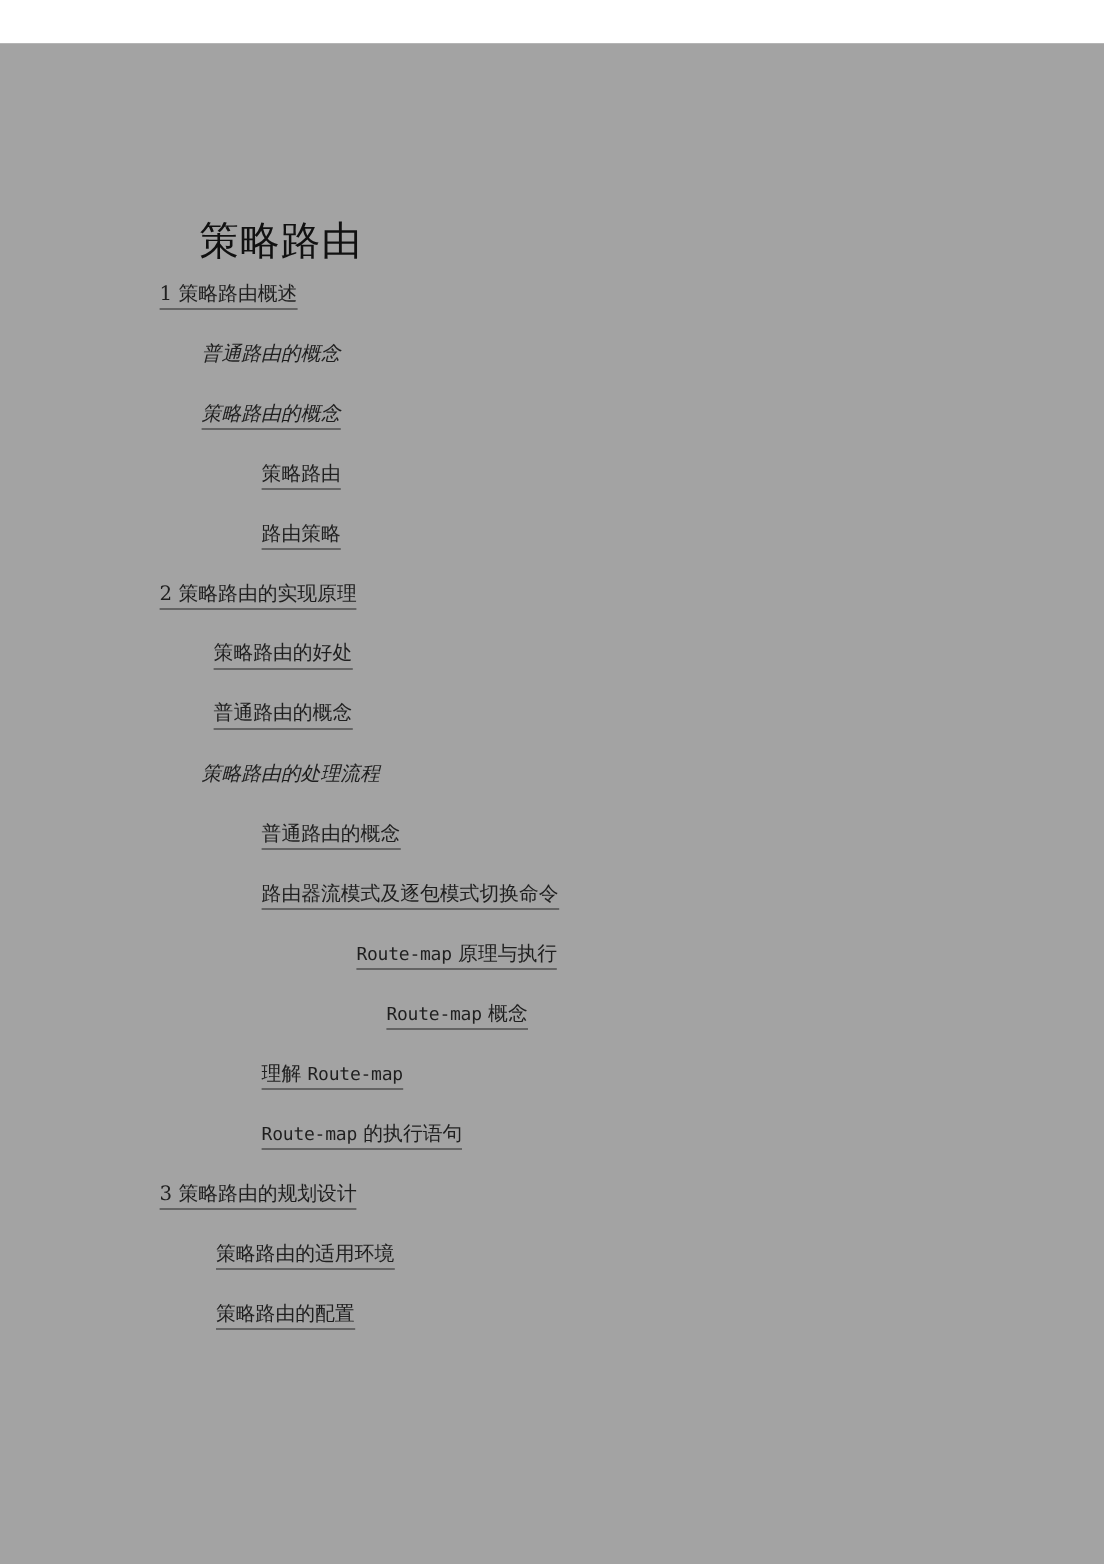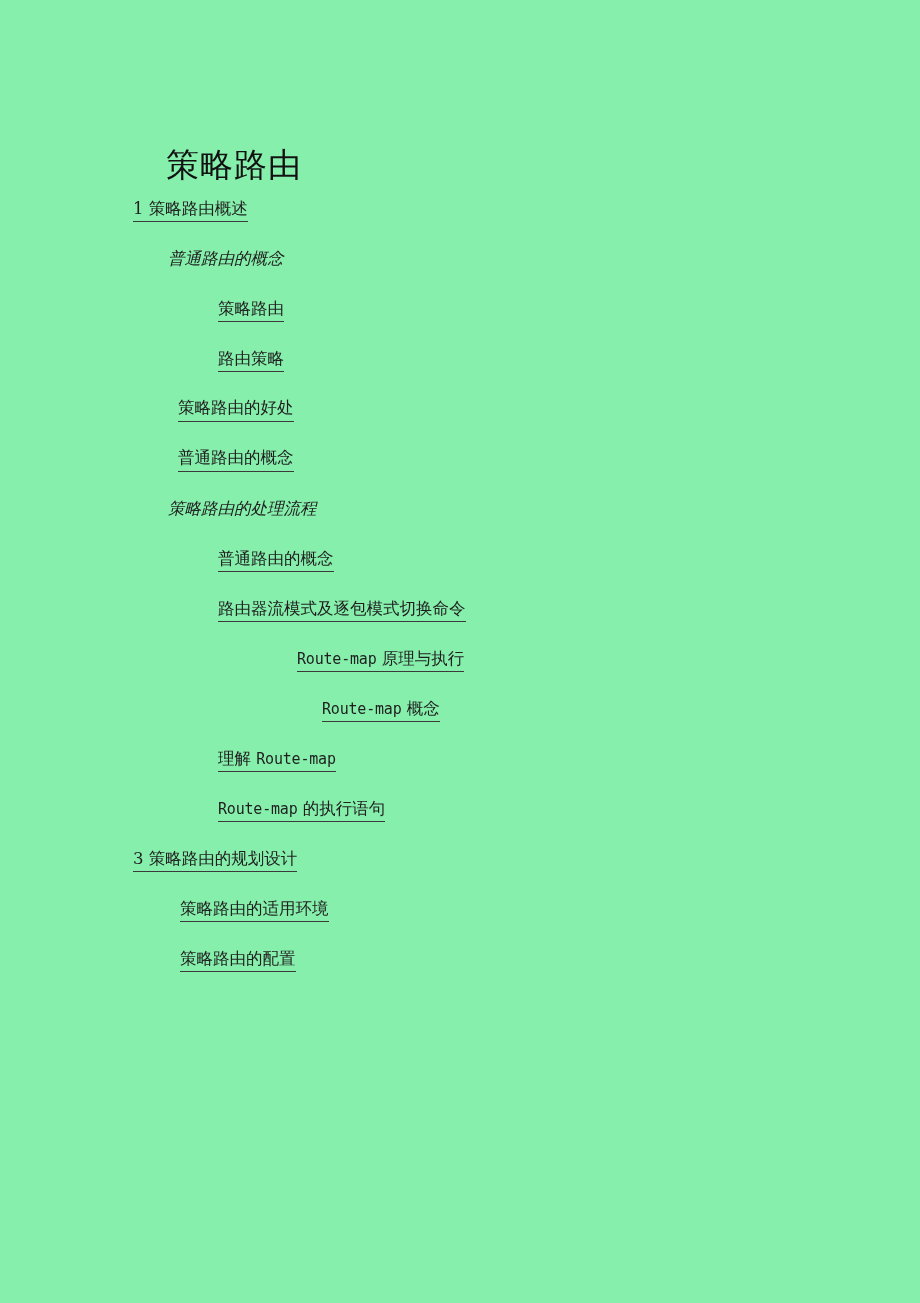--- a/index.html
+++ b/index.html
@@ -14,21 +14,22 @@
     position: relative;
     overflow: hidden;
     font-family: "DejaVu Serif", "Liberation Serif", serif;
     color: #1a1a1a;
     -webkit-font-smoothing: antialiased;
   }
 
   .page {
     position: absolute;
     inset: 0;
-    background: #86efac;
+    background: #a3a3a3;
+    margin-top: 36px;
   }
 
   
   .doc-title {
     position: absolute;
     left: 166px;
     top: 122px;
     font-size: 33px;
     line-height: 42px;
     font-weight: 400;
@@ -83,22 +84,24 @@
 <body>
 
 <div class="page">
 
   <h1 class="doc-title">策略路由</h1>
 
   <nav class="toc">
 
   <div class="toc-entry ind-0 linked"><span class="entry-text"><span>1 策略路由概述</span></span></div>
       <div class="toc-entry ind-1"><span class="entry-text"><span>普通路由的概念</span></span></div>
+      <div class="toc-entry ind-1 linked"><span class="entry-text"><span>策略路由的概念</span></span></div>
       <div class="toc-entry ind-2 linked"><span class="entry-text"><span>策略路由</span></span></div>
       <div class="toc-entry ind-2 linked"><span class="entry-text"><span>路由策略</span></span></div>
+      <div class="toc-entry ind-0 linked"><span class="entry-text"><span>2 策略路由的实现原理</span></span></div>
       <div class="toc-entry ind-1b linked"><span class="entry-text"><span>策略路由的好处</span></span></div>
       <div class="toc-entry ind-1b linked"><span class="entry-text"><span>普通路由的概念</span></span></div>
       <div class="toc-entry ind-1"><span class="entry-text"><span>策略路由的处理流程</span></span></div>
       <div class="toc-entry ind-2 linked"><span class="entry-text"><span>普通路由的概念</span></span></div>
       <div class="toc-entry ind-2 linked"><span class="entry-text"><span>路由器流模式及逐包模式切换命令</span></span></div>
       <div class="toc-entry ind-4 linked"><span class="entry-text"><span class="mono">Route-map</span><span> 原理与执行</span></span></div>
       <div class="toc-entry ind-5 linked"><span class="entry-text"><span class="mono">Route-map</span><span> 概念</span></span></div>
       <div class="toc-entry ind-2 linked"><span class="entry-text"><span>理解 </span><span class="mono">Route-map</span></span></div>
       <div class="toc-entry ind-2 linked"><span class="entry-text"><span class="mono">Route-map</span><span> 的执行语句</span></span></div>
       <div class="toc-entry ind-0 linked"><span class="entry-text"><span>3 策略路由的规划设计</span></span></div>

